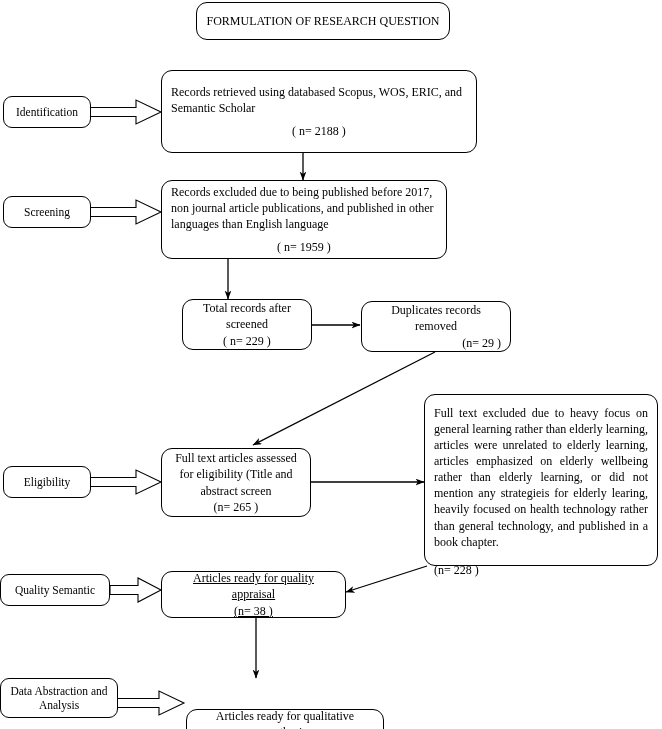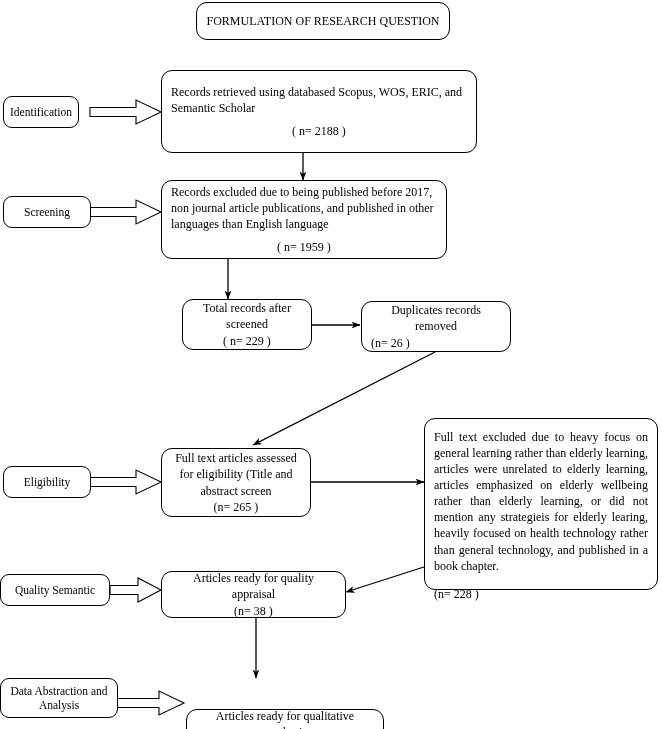--- a/index.html
+++ b/index.html
@@ -42,21 +42,21 @@
     padding: 2px 4px;
   }
   .content-box {
     border-radius: 11px;
     font-size: 12px;
     line-height: 1.34;
     padding: 16px 9px;
   }
   .t-left   { text-align: left; }
   .t-center { text-align: center; }
-  .t-just   { text-align: justify; text-align-last: left; margin-top: 24px; }
+  .t-just   { text-align: justify; text-align-last: left; }
   .nline    { text-align: center; display: block; }
   .pad-top  { margin-top: 7px; }
   .pad-top-big { margin-top: 12px; }
   svg.connectors {
     position: absolute;
     left: 0;
     top: 0;
     width: 662px;
     height: 729px;
     z-index: 1;
@@ -126,21 +126,21 @@
   </svg>
 
   <svg class="blockarrow" style="left:117px; top:690px; width:68px; height:26px;" viewBox="0 0 68 26" xmlns="http://www.w3.org/2000/svg">
     <path d="M0,8.5 L42,8.5 L42,1 L67,13 L42,25 L42,17.5 L0,17.5 Z" fill="#ffffff" stroke="#000000" stroke-width="1.1"></path>
   </svg>
 
   <div class="node content-box t-center" style="left:196px; top:2px; width:254px; height:38px; align-items:center; font-size:12px;">
     <span>FORMULATION OF RESEARCH QUESTION</span>
   </div>
 
-  <div class="node stage-label" style="left:3px; top:96px; width:76px; height:32px;">
+  <div class="node stage-label" style="left:3px; top:96px; width:88px; height:32px;">
     <span>Identification</span>
   </div>
 
   <div class="node content-box t-left" style="left:161px; top:70px; width:316px; height:83px;">
     <span>Records retrieved using databased Scopus, WOS, ERIC, and Semantic Scholar</span>
     <span class="nline pad-top">( n= 2188 )</span>
   </div>
 
   <div class="node stage-label" style="left:3px; top:196px; width:88px; height:32px;">
     <span>Screening</span>
@@ -149,44 +149,44 @@
   <div class="node content-box t-left" style="left:161px; top:180px; width:286px; height:79px;">
     <span>Records excluded due to being published before 2017, non journal article publications, and published in other languages than English language</span>
     <span class="nline pad-top">( n= 1959 )</span>
   </div>
 
   <div class="node content-box t-center" style="left:182px; top:299px; width:130px; height:51px; align-items:center;">
     <span>Total records after screened</span>
     <span class="nline">( n= 229 )</span>
   </div>
 
-  <div class="node content-box t-center" style="left:361px; top:301px; width:150px; height:51px; align-items:flex-start;">
+  <div class="node content-box t-center" style="left:361px; top:301px; width:150px; height:51px; align-items:flex-end;">
     <span>Duplicates records removed</span>
-    <span class="nline">(n= 26 )</span>
+    <span class="nline">(n= 29 )</span>
   </div>
 
   <div class="node stage-label" style="left:3px; top:466px; width:88px; height:32px;">
     <span>Eligibility</span>
   </div>
 
   <div class="node content-box t-center" style="left:161px; top:448px; width:150px; height:69px; align-items:center;">
     <span>Full text articles assessed for eligibility (Title and abstract screen</span>
     <span class="nline">(n= 265 )</span>
   </div>
 
   <div class="node content-box t-just" style="left:424px; top:394px; width:234px; height:172px; justify-content:flex-start; padding-top:10px;">
     <span>Full text excluded due to heavy focus on general learning rather than elderly learning, articles were unrelated to elderly learning, articles emphasized on elderly wellbeing rather than elderly learning, or did not mention any strategieis for elderly learing, heavily focused on health technology rather than general technology, and published in a book chapter.</span>
     <span class="nline pad-top-big">(n= 228 )</span>
   </div>
 
   <div class="node stage-label" style="left:0px; top:574px; width:110px; height:32px;">
     <span>Quality Semantic</span>
   </div>
 
-  <div class="node content-box t-center" style="left:161px; top:571px; width:185px; height:47px; align-items:center;">
+  <div class="node content-box t-center" style="left:161px; top:571px; width:185px; height:47px; align-items:center;text-decoration:underline;">
     <span>Articles ready for quality appraisal</span>
     <span class="nline">(n= 38 )</span>
   </div>
 
   <div class="node stage-label" style="left:0px; top:678px; width:118px; height:40px;">
     <span>Data Abstraction and Analysis</span>
   </div>
 
   <div class="node content-box t-center" style="left:186px; top:678px; width:198px; height:47px; align-items:center;margin-top:31px;">
     <span>Articles ready for qualitative synthesis</span>

